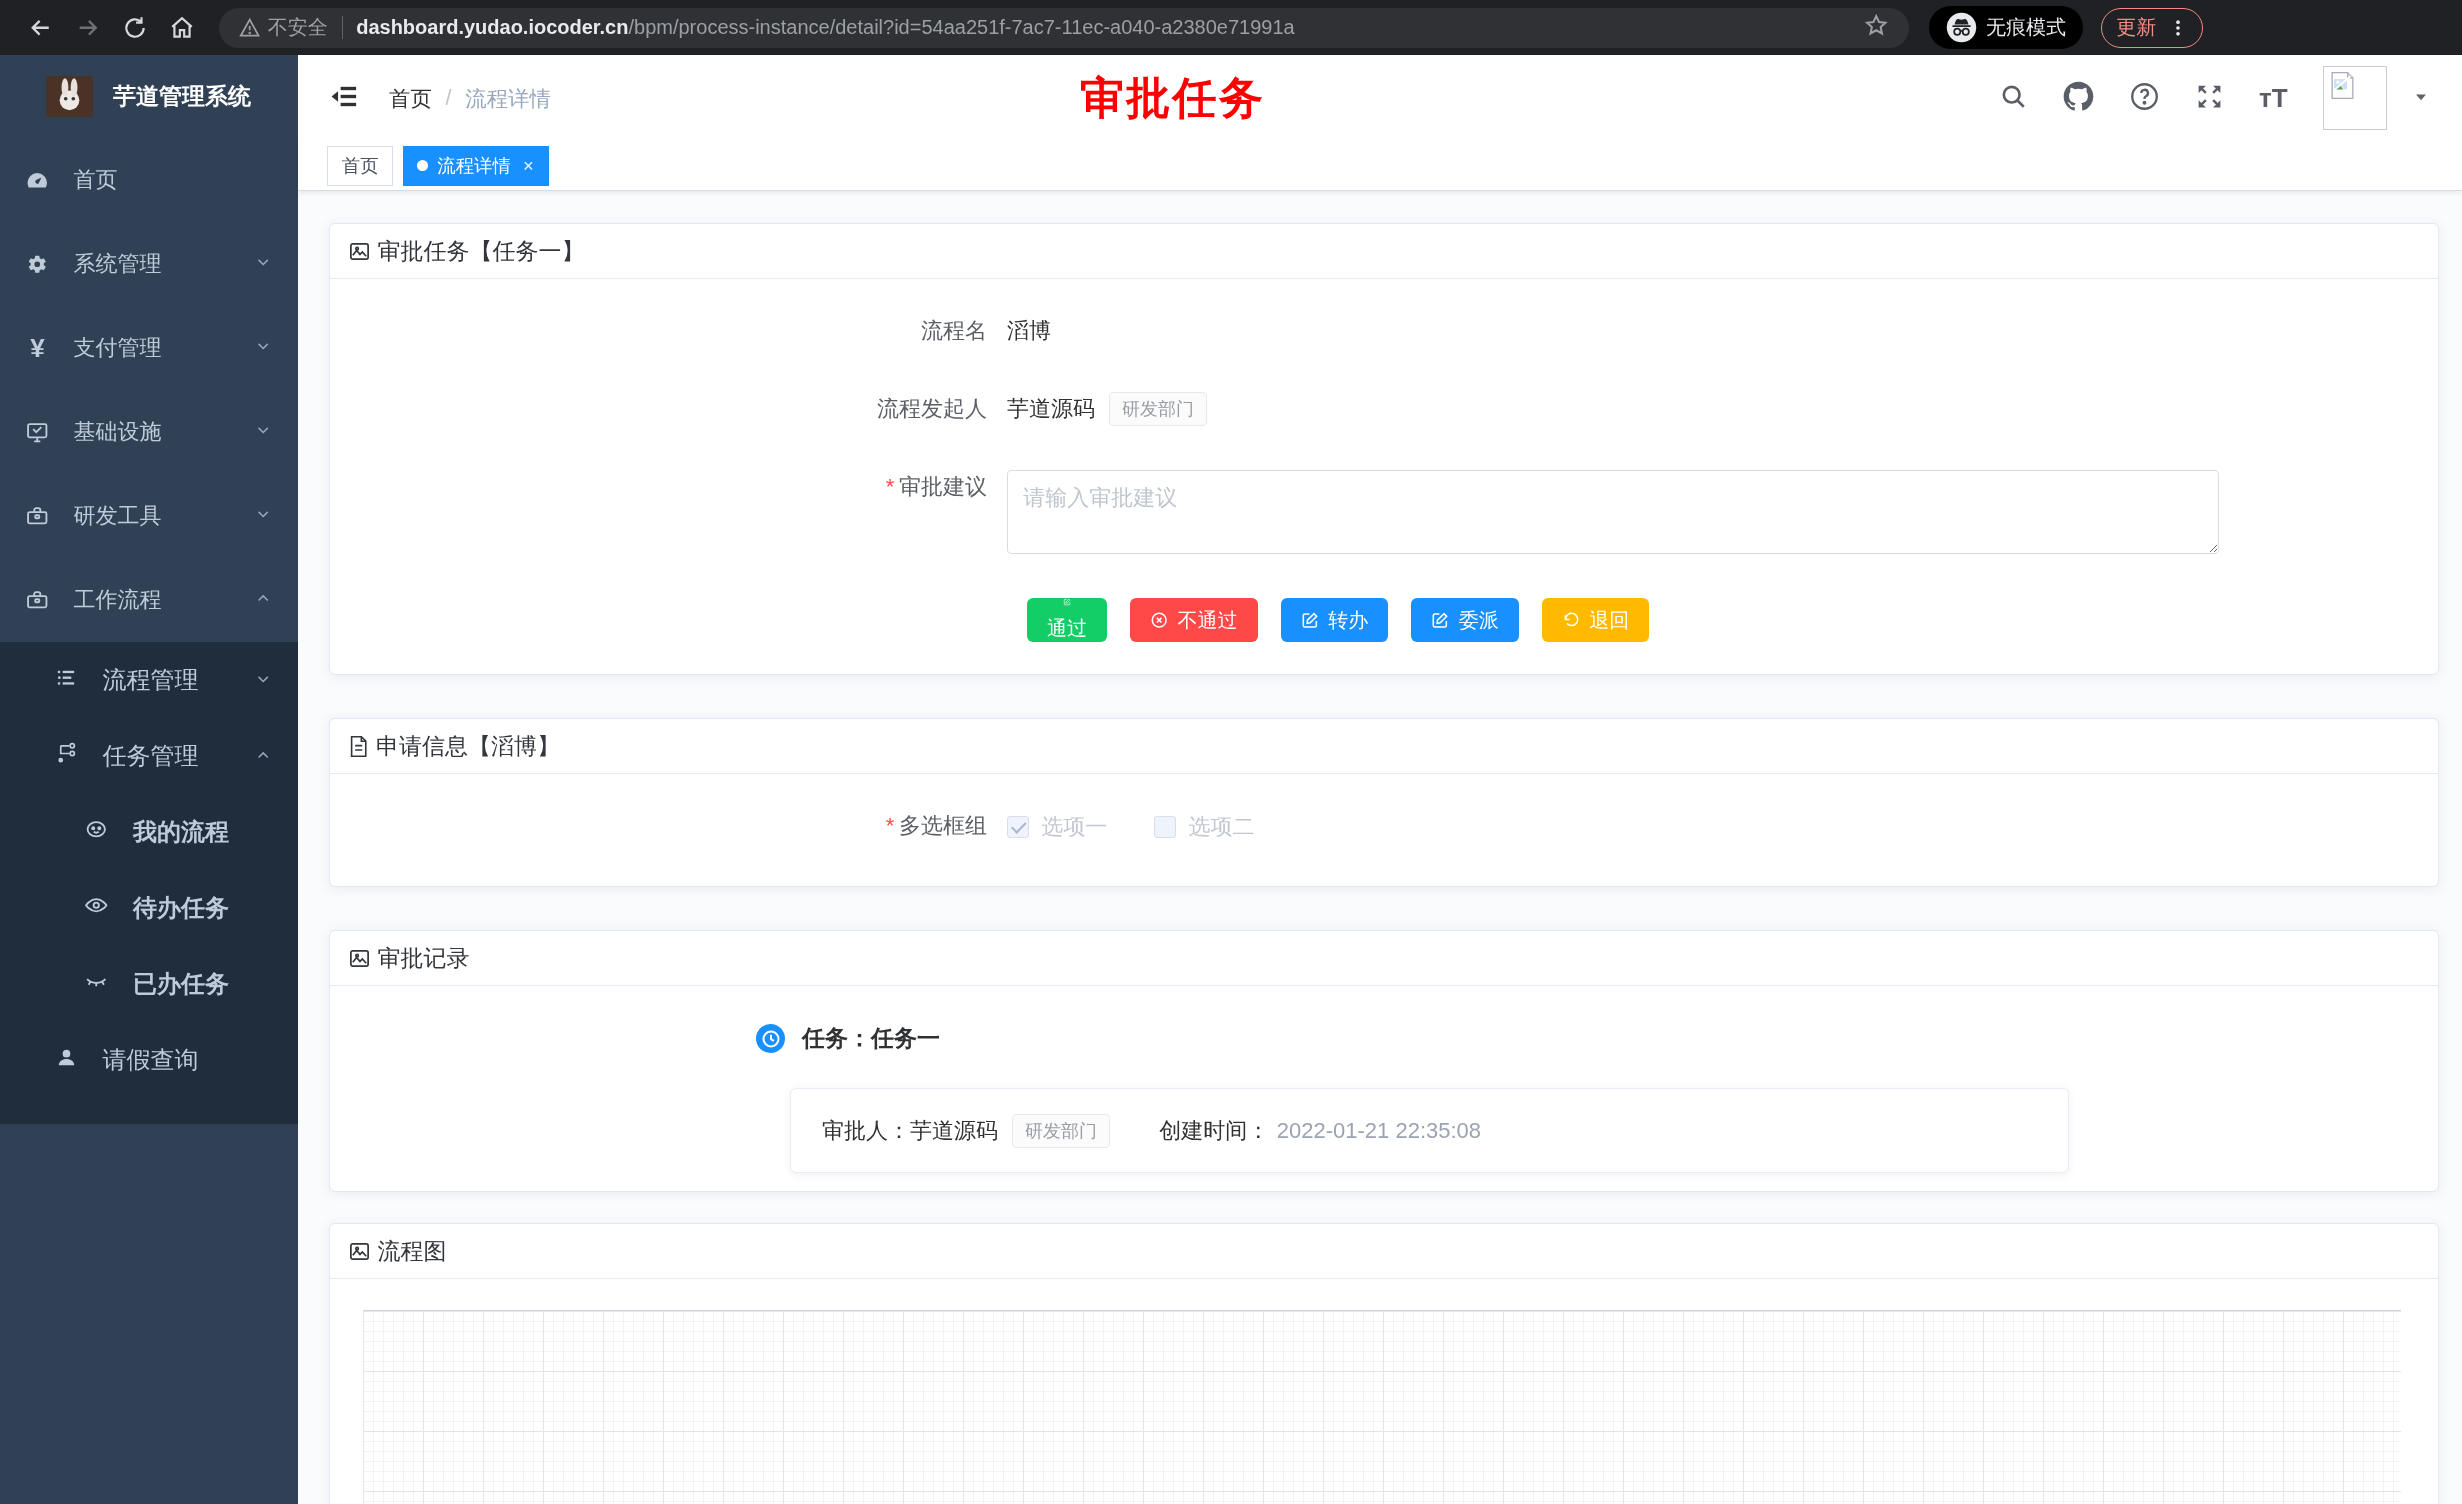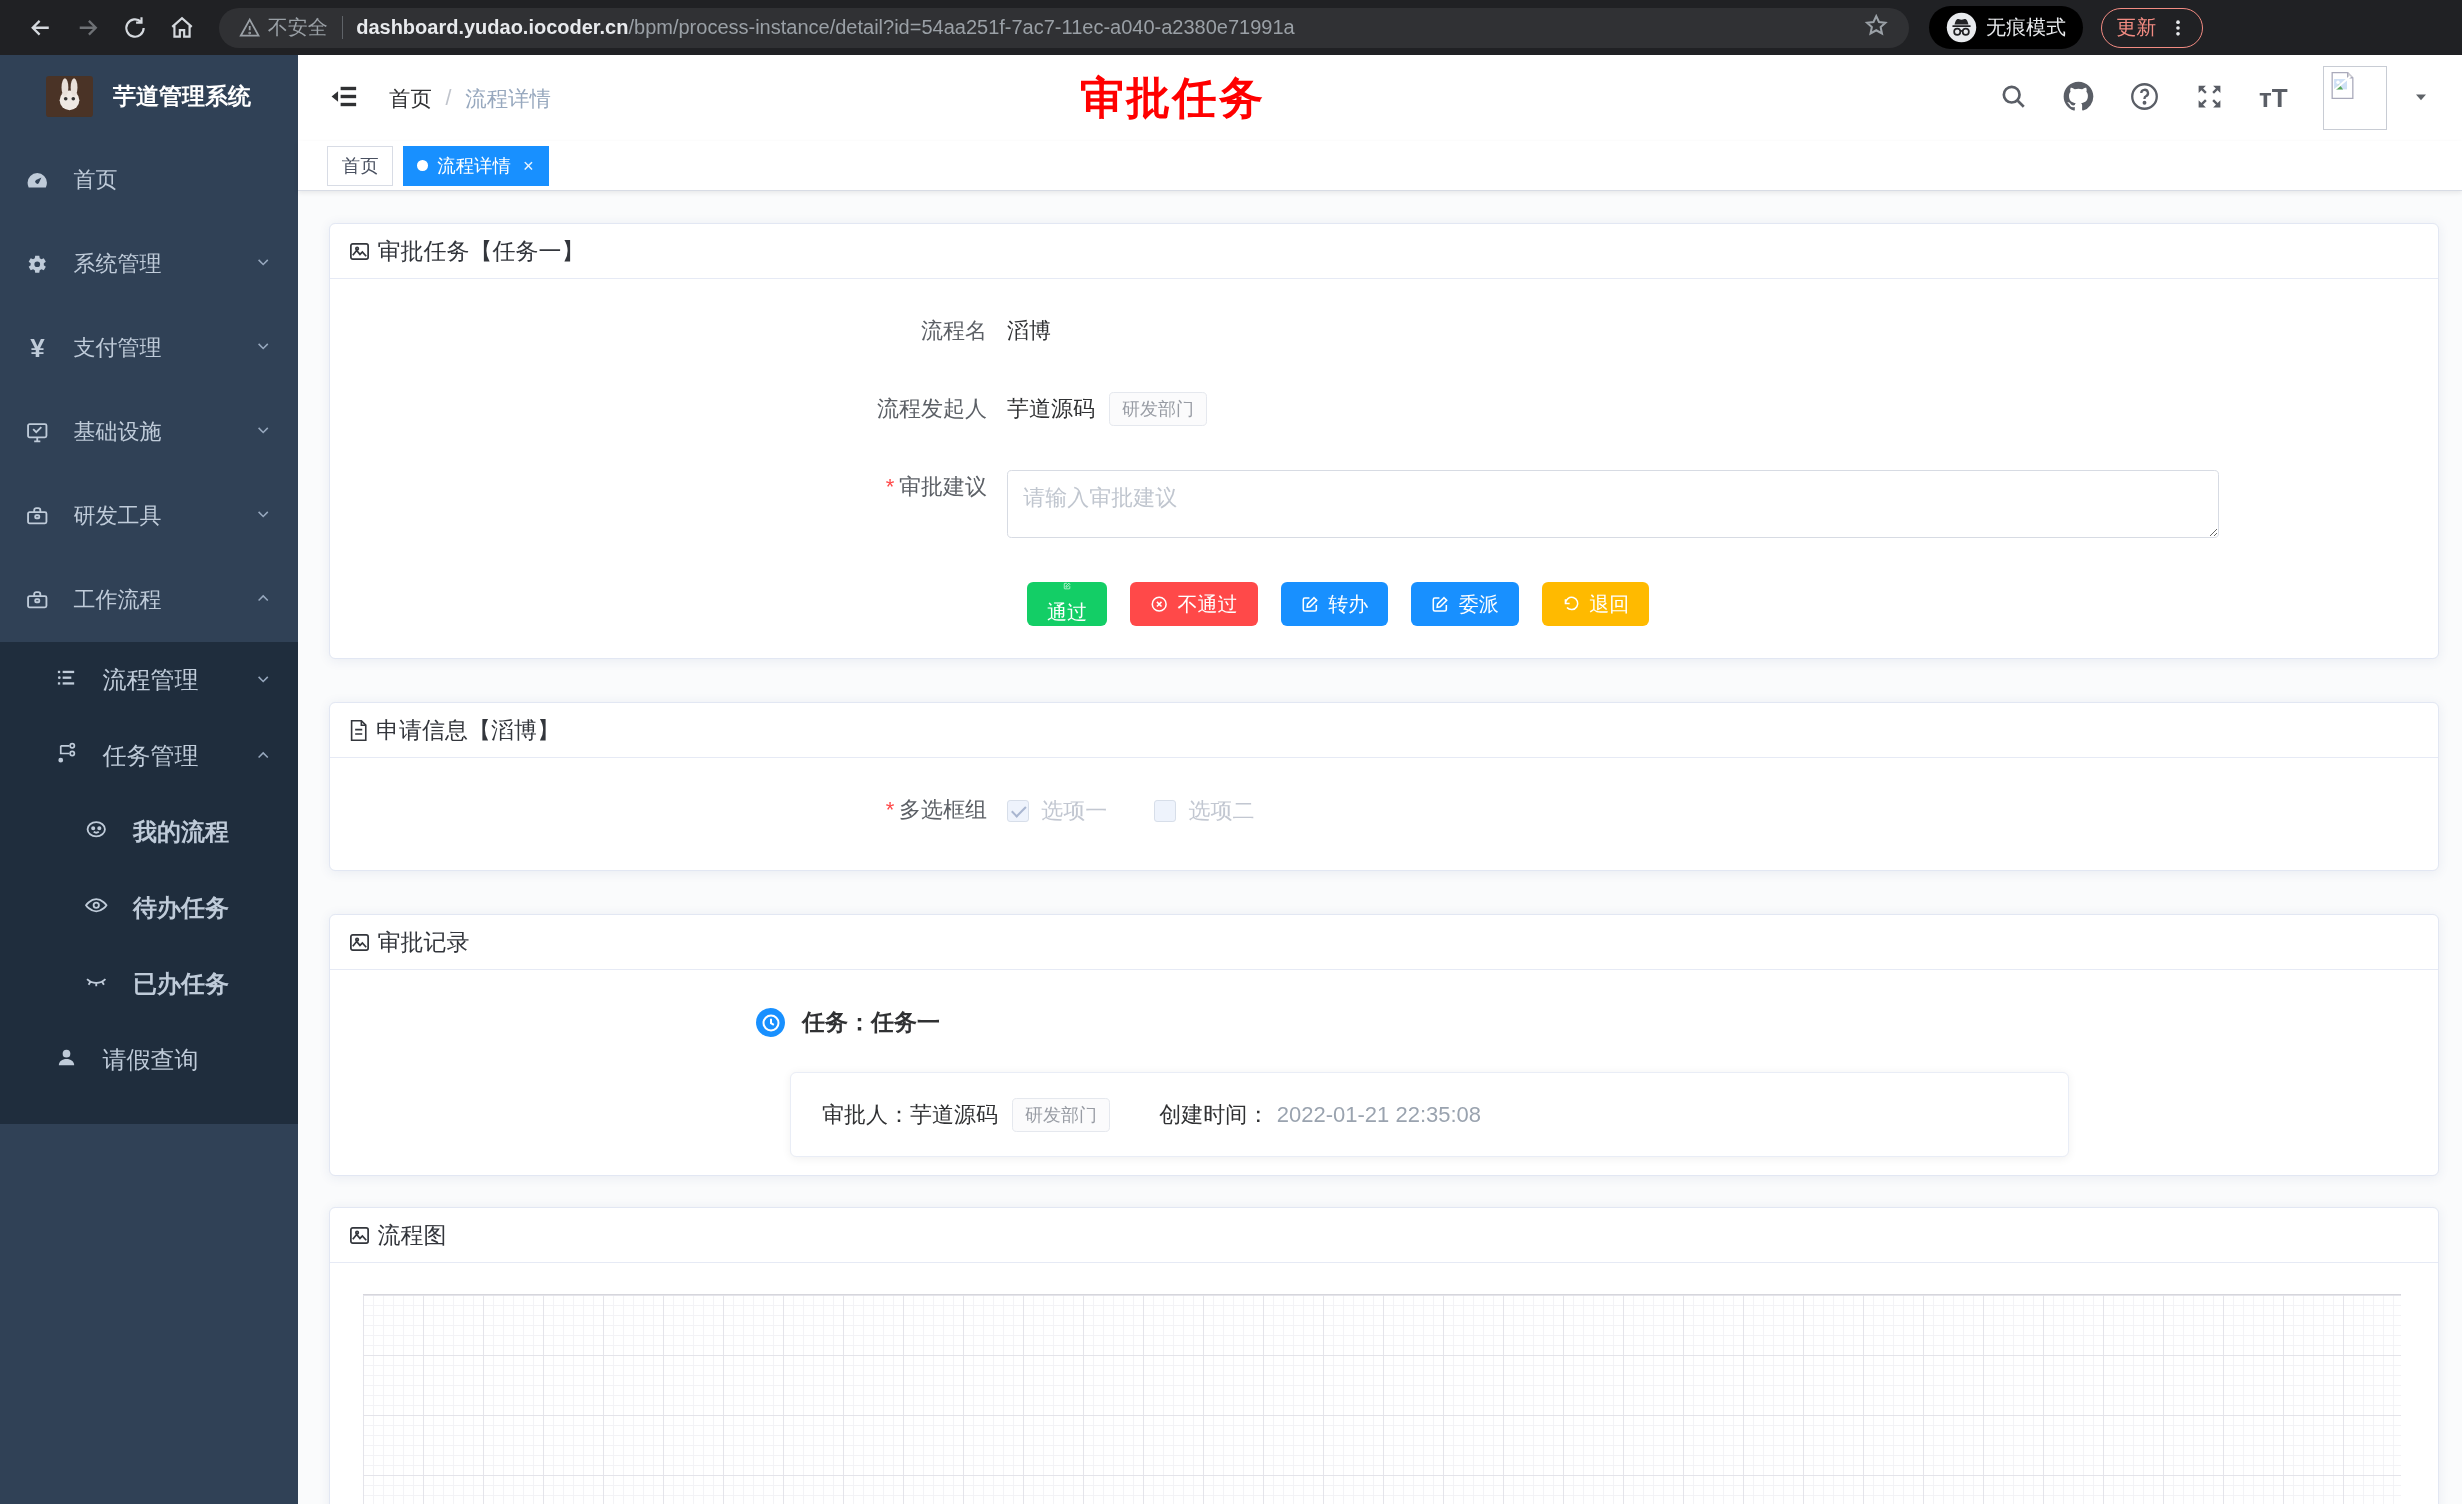--- a/index.html
+++ b/index.html
@@ -69,21 +69,21 @@
   .card-header svg { flex:0 0 auto; }
 
   .frow { display:flex; align-items:flex-start; margin-bottom:44px; }
   .flabel { width:677px; flex:0 0 auto; text-align:right; padding-right:20px; font-size:22px; color:#5c6066; line-height:34px; }
   .req { color:#ff4949; margin-right:4.6px; }
   .fvalue { font-size:22px; color:#303133; line-height:34px; display:flex; align-items:center; }
   .el-tag { display:inline-flex; align-items:center; height:34px; padding:0 12.2px; margin-left:13.8px; background:#fbfbfc;
     border:0.8px solid #e5e8ee; border-radius:4.6px; font-size:18px; color:#989ca4; }
 
   .card-body-1 { padding:35px 0 32px; }
-  textarea.suggest { width:1212px; height:68px; border:0.8px solid #d7dbe3; border-radius:4.6px; padding:12.2px 15.3px;
+  textarea.suggest { width:1212px; height:84px; border:0.8px solid #d7dbe3; border-radius:4.6px; padding:12.2px 15.3px;
     font-size:22px; color:#303133; font-family:inherit; background:#fff; outline:none; }
   textarea.suggest::placeholder { color:#c0c6cf; }
   .btn-row { margin-left:697px; display:flex; gap:23px; }
   .btn { height:44px; display:inline-flex; align-items:center; gap:9.2px; padding:0 20px; border:none; border-radius:6.1px;
     color:#fff; font-size:20px; cursor:pointer; font-family:inherit; }
   .btn-approve { background:#13ce66;flex-direction:column; }
   .btn-reject { background:#ff4949; }
   .btn-blue { background:#1890ff; }
   .btn-return { background:#ffba00; }
 

